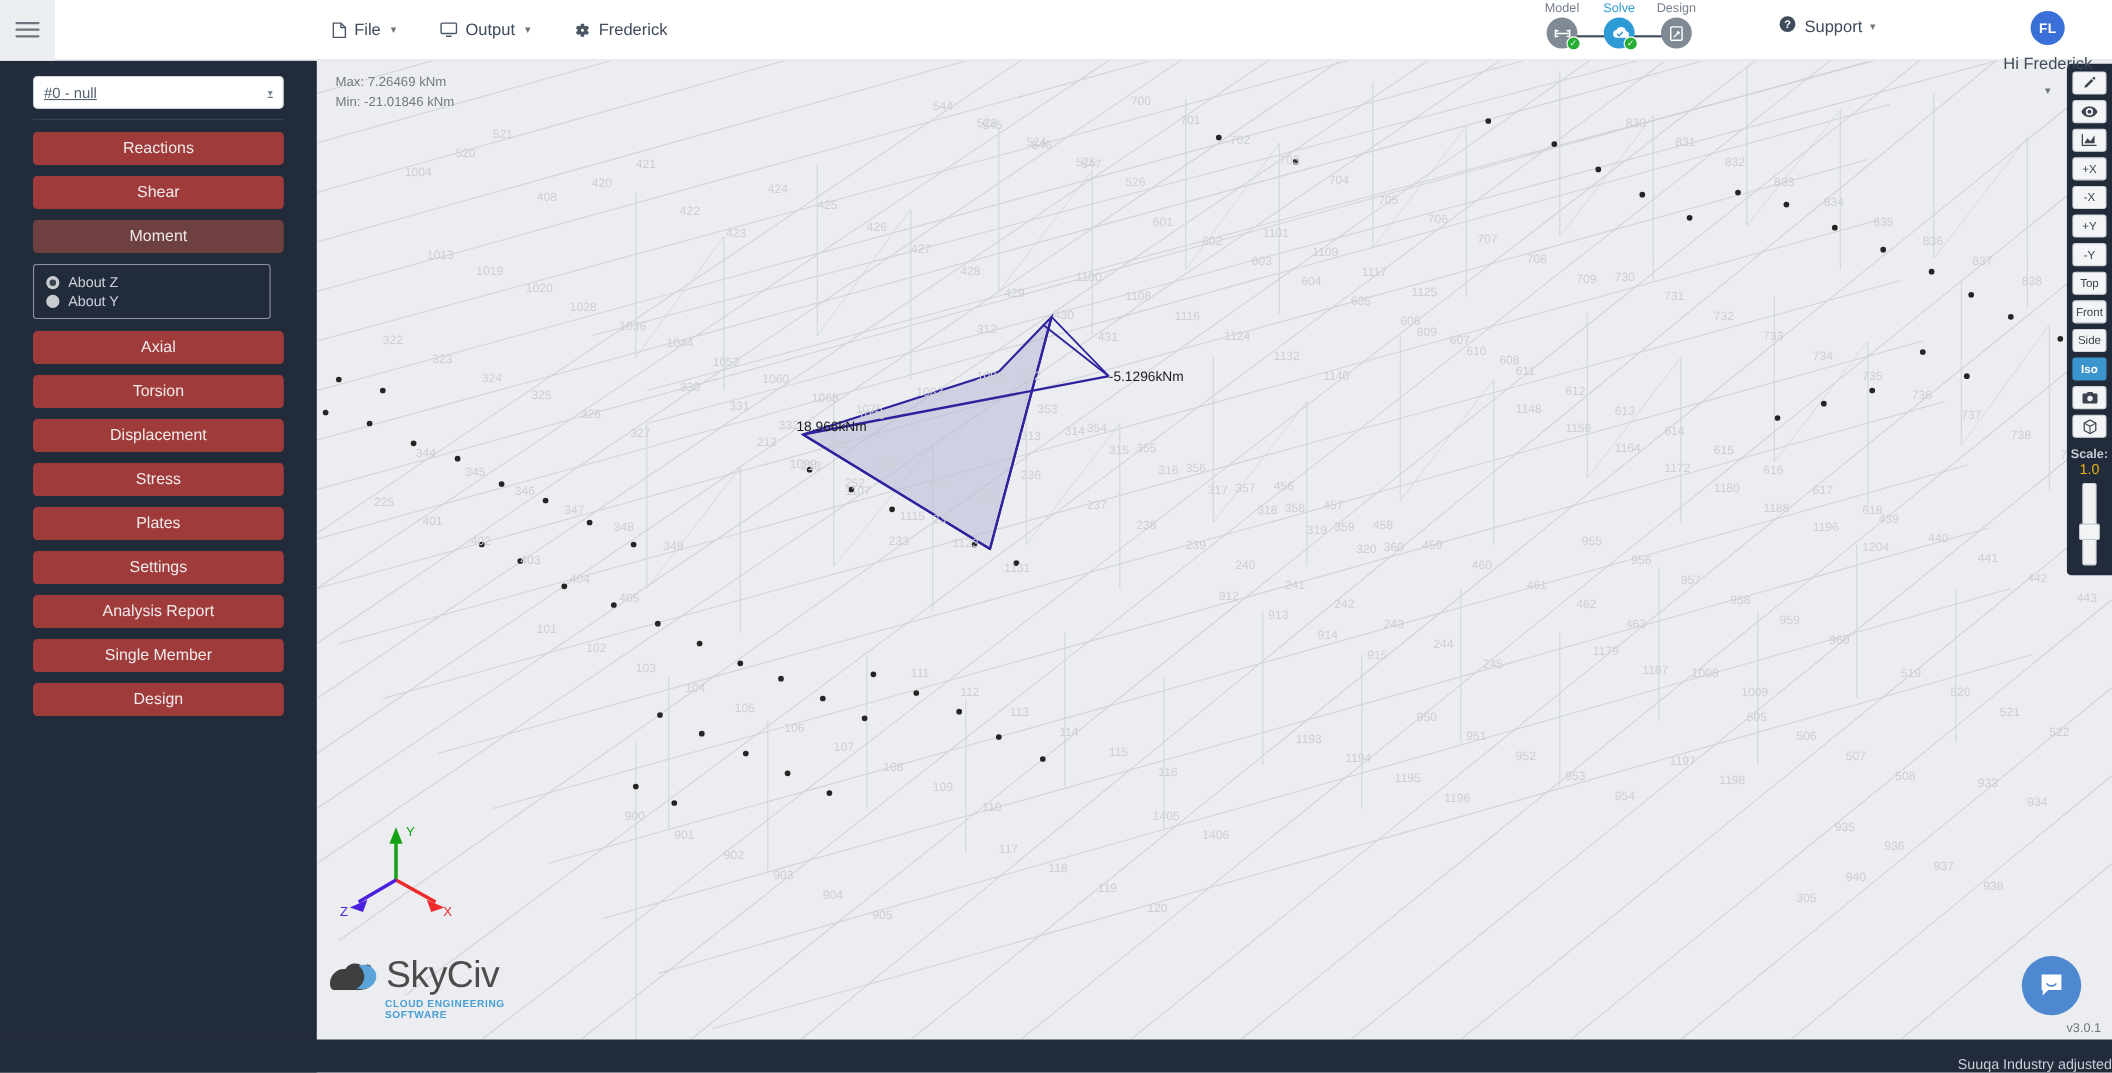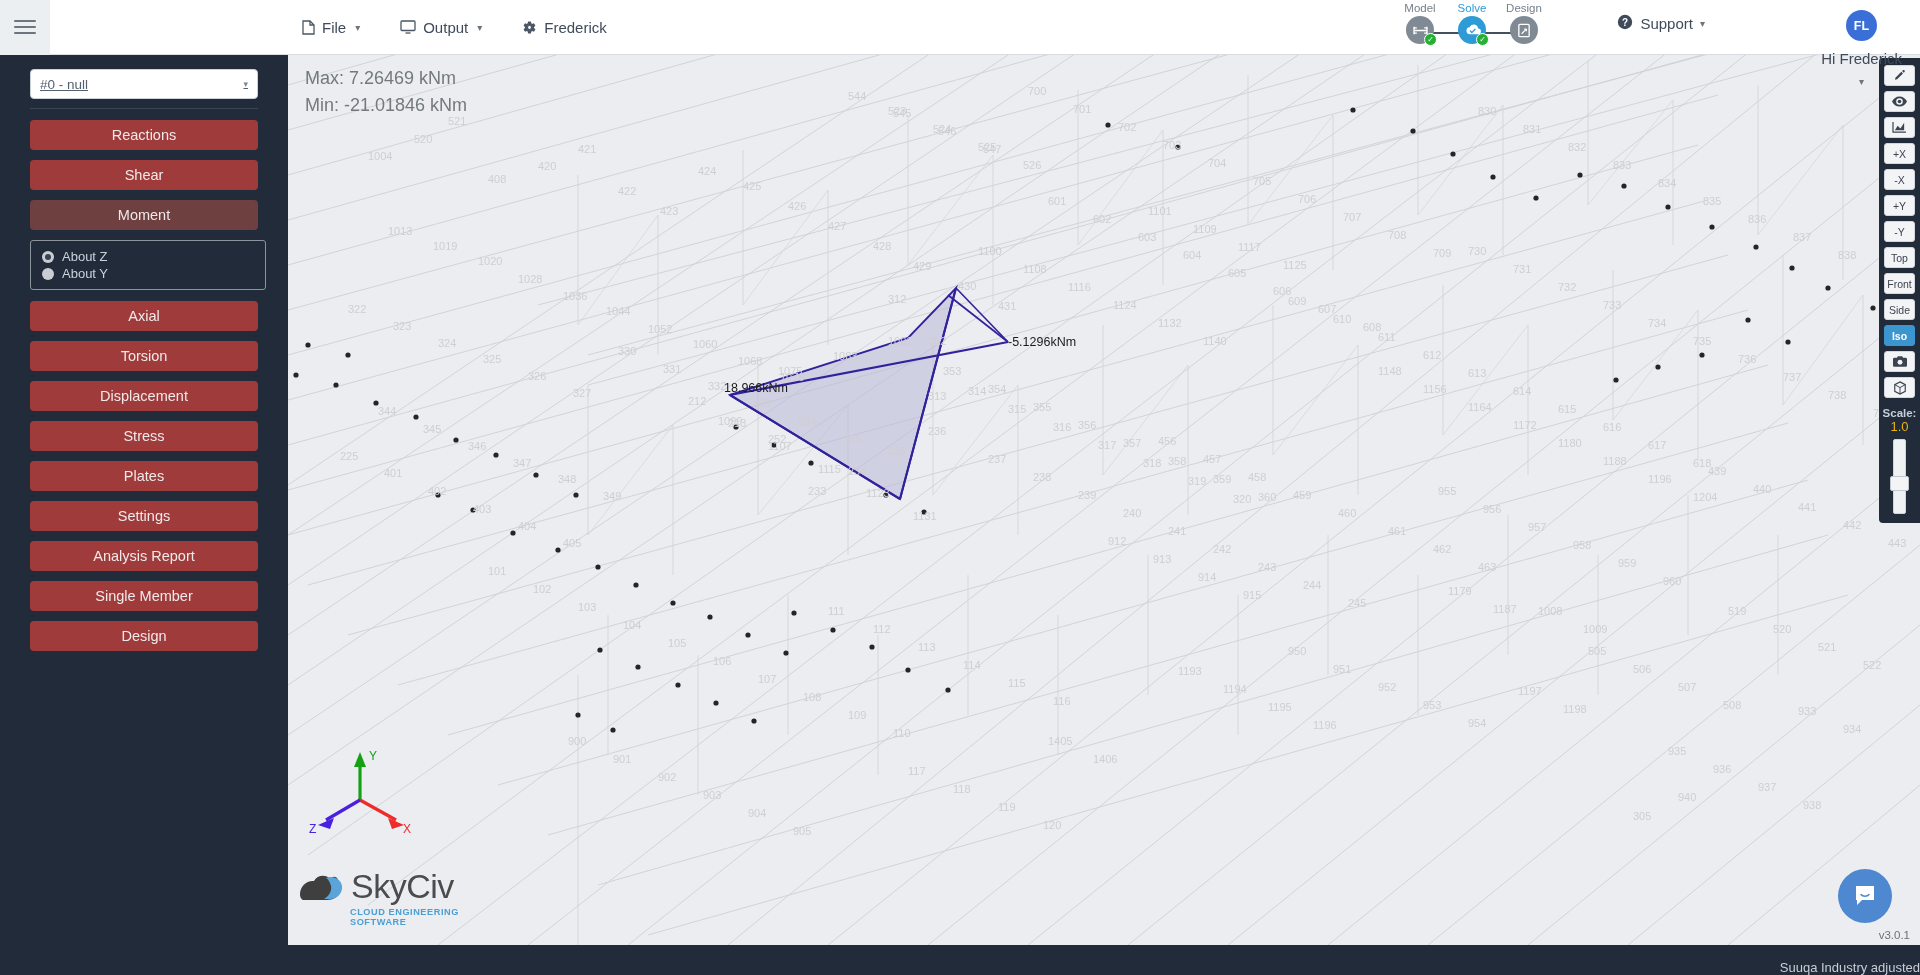--- a/index.html
+++ b/index.html
@@ -116,21 +116,21 @@
   .side-btn {
     width: 228px; height: 30px;
     background: #a03b3b; border: none; border-radius: 4px;
     color: #f0e9e9; font-size: 14.5px;
     font-family: "Liberation Sans", sans-serif;
     display: flex; align-items: center; justify-content: center;
     margin-bottom: 10px; cursor: pointer; text-align: right;
   }
   .side-btn.active { background: #6e4040; }
   #radio-box {
-    width: 236px;
+    width: 216px;
     border: 1px solid #8d949e; border-radius: 3px;
     padding: 6px 0 6px 11px; margin-bottom: 11px;
   }
   .radio-row {
     display: flex; align-items: center; gap: 8px;
     color: #c9d2dc; font-size: 13px; margin: 2px 0;
     cursor: pointer;
   }
   .radio-dot {
     width: 12px; height: 12px; border-radius: 50%;
@@ -143,21 +143,21 @@
   }
 
   
   #viewport {
     position: absolute; top: 55px; left: 288px;
     width: 1632px; height: 890px;
     background: #ebedf0; overflow: hidden;
   }
   #minmax {
     position: absolute; top: 10px; left: 17px;
-    font-size: 18px; color: #73797f; line-height: 1.5;
+    font-size: 12px; color: #73797f; line-height: 1.5;
     z-index: 5;
   }
   #model-svg { position: absolute; top: 0; left: 0; }
 
   
   #logo {
     position: absolute; left: 8px; bottom: 18px;
     z-index: 5; width: 180px;
   }
   #logo-row { display: flex; align-items: center; gap: 3px; }

